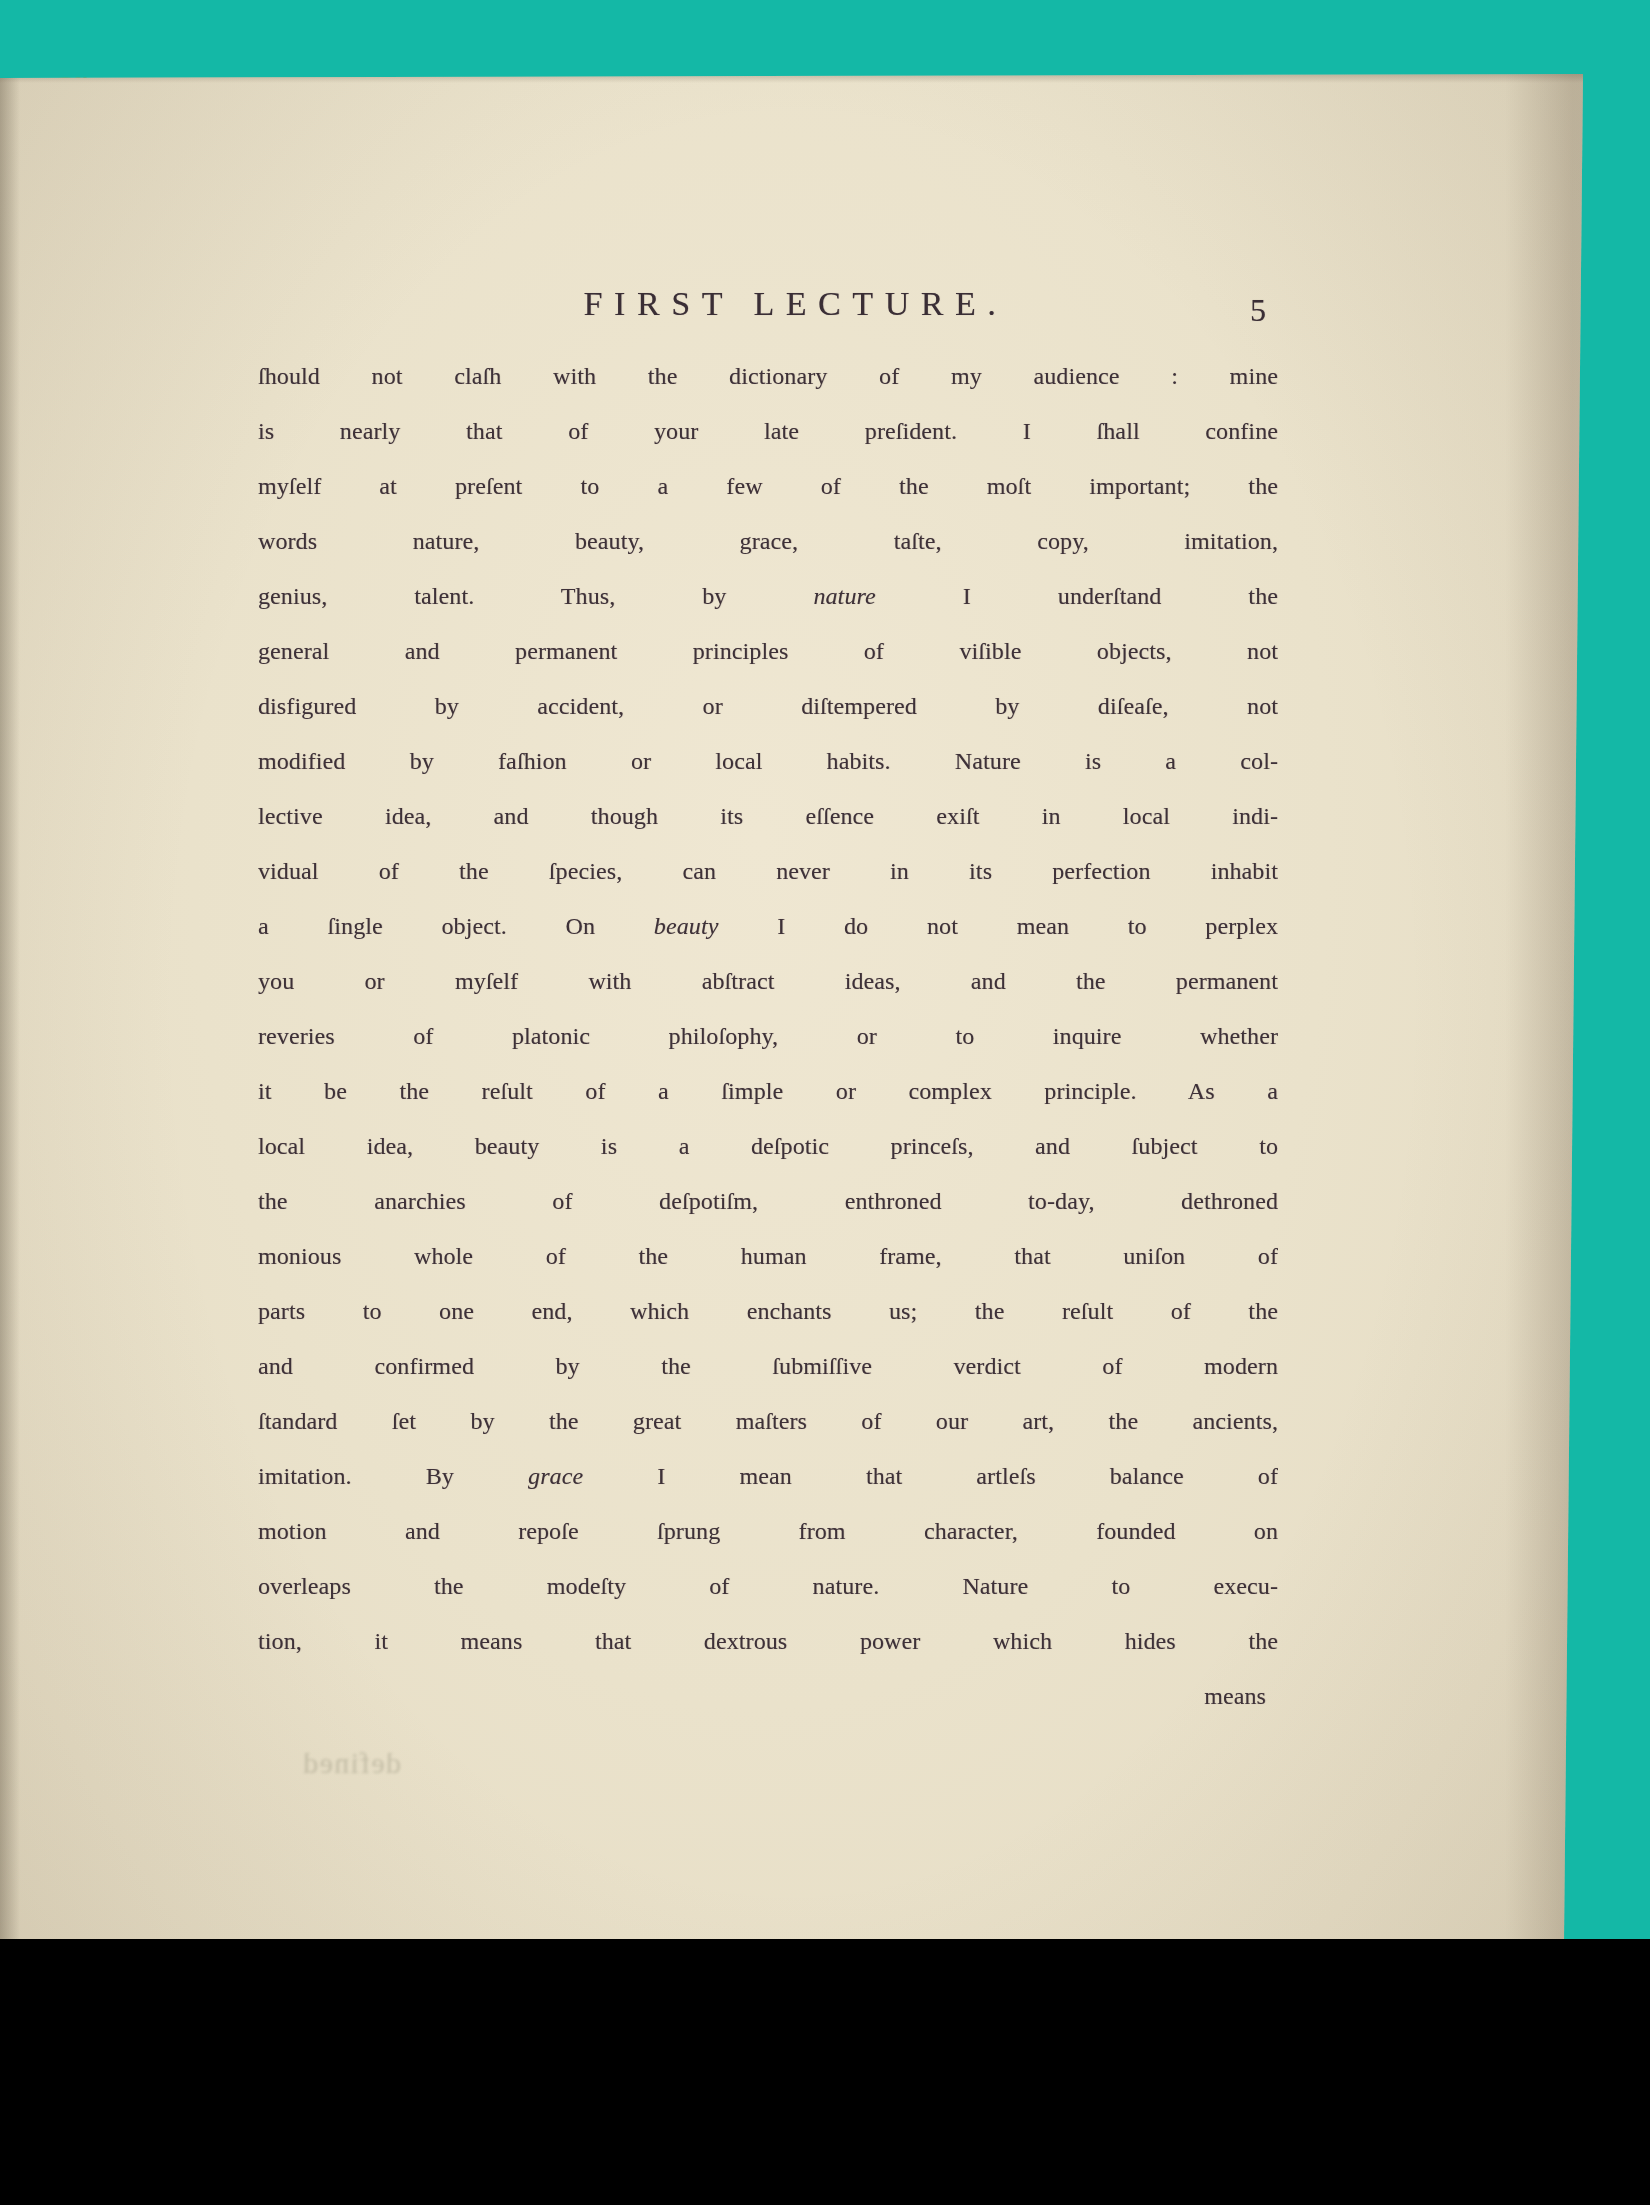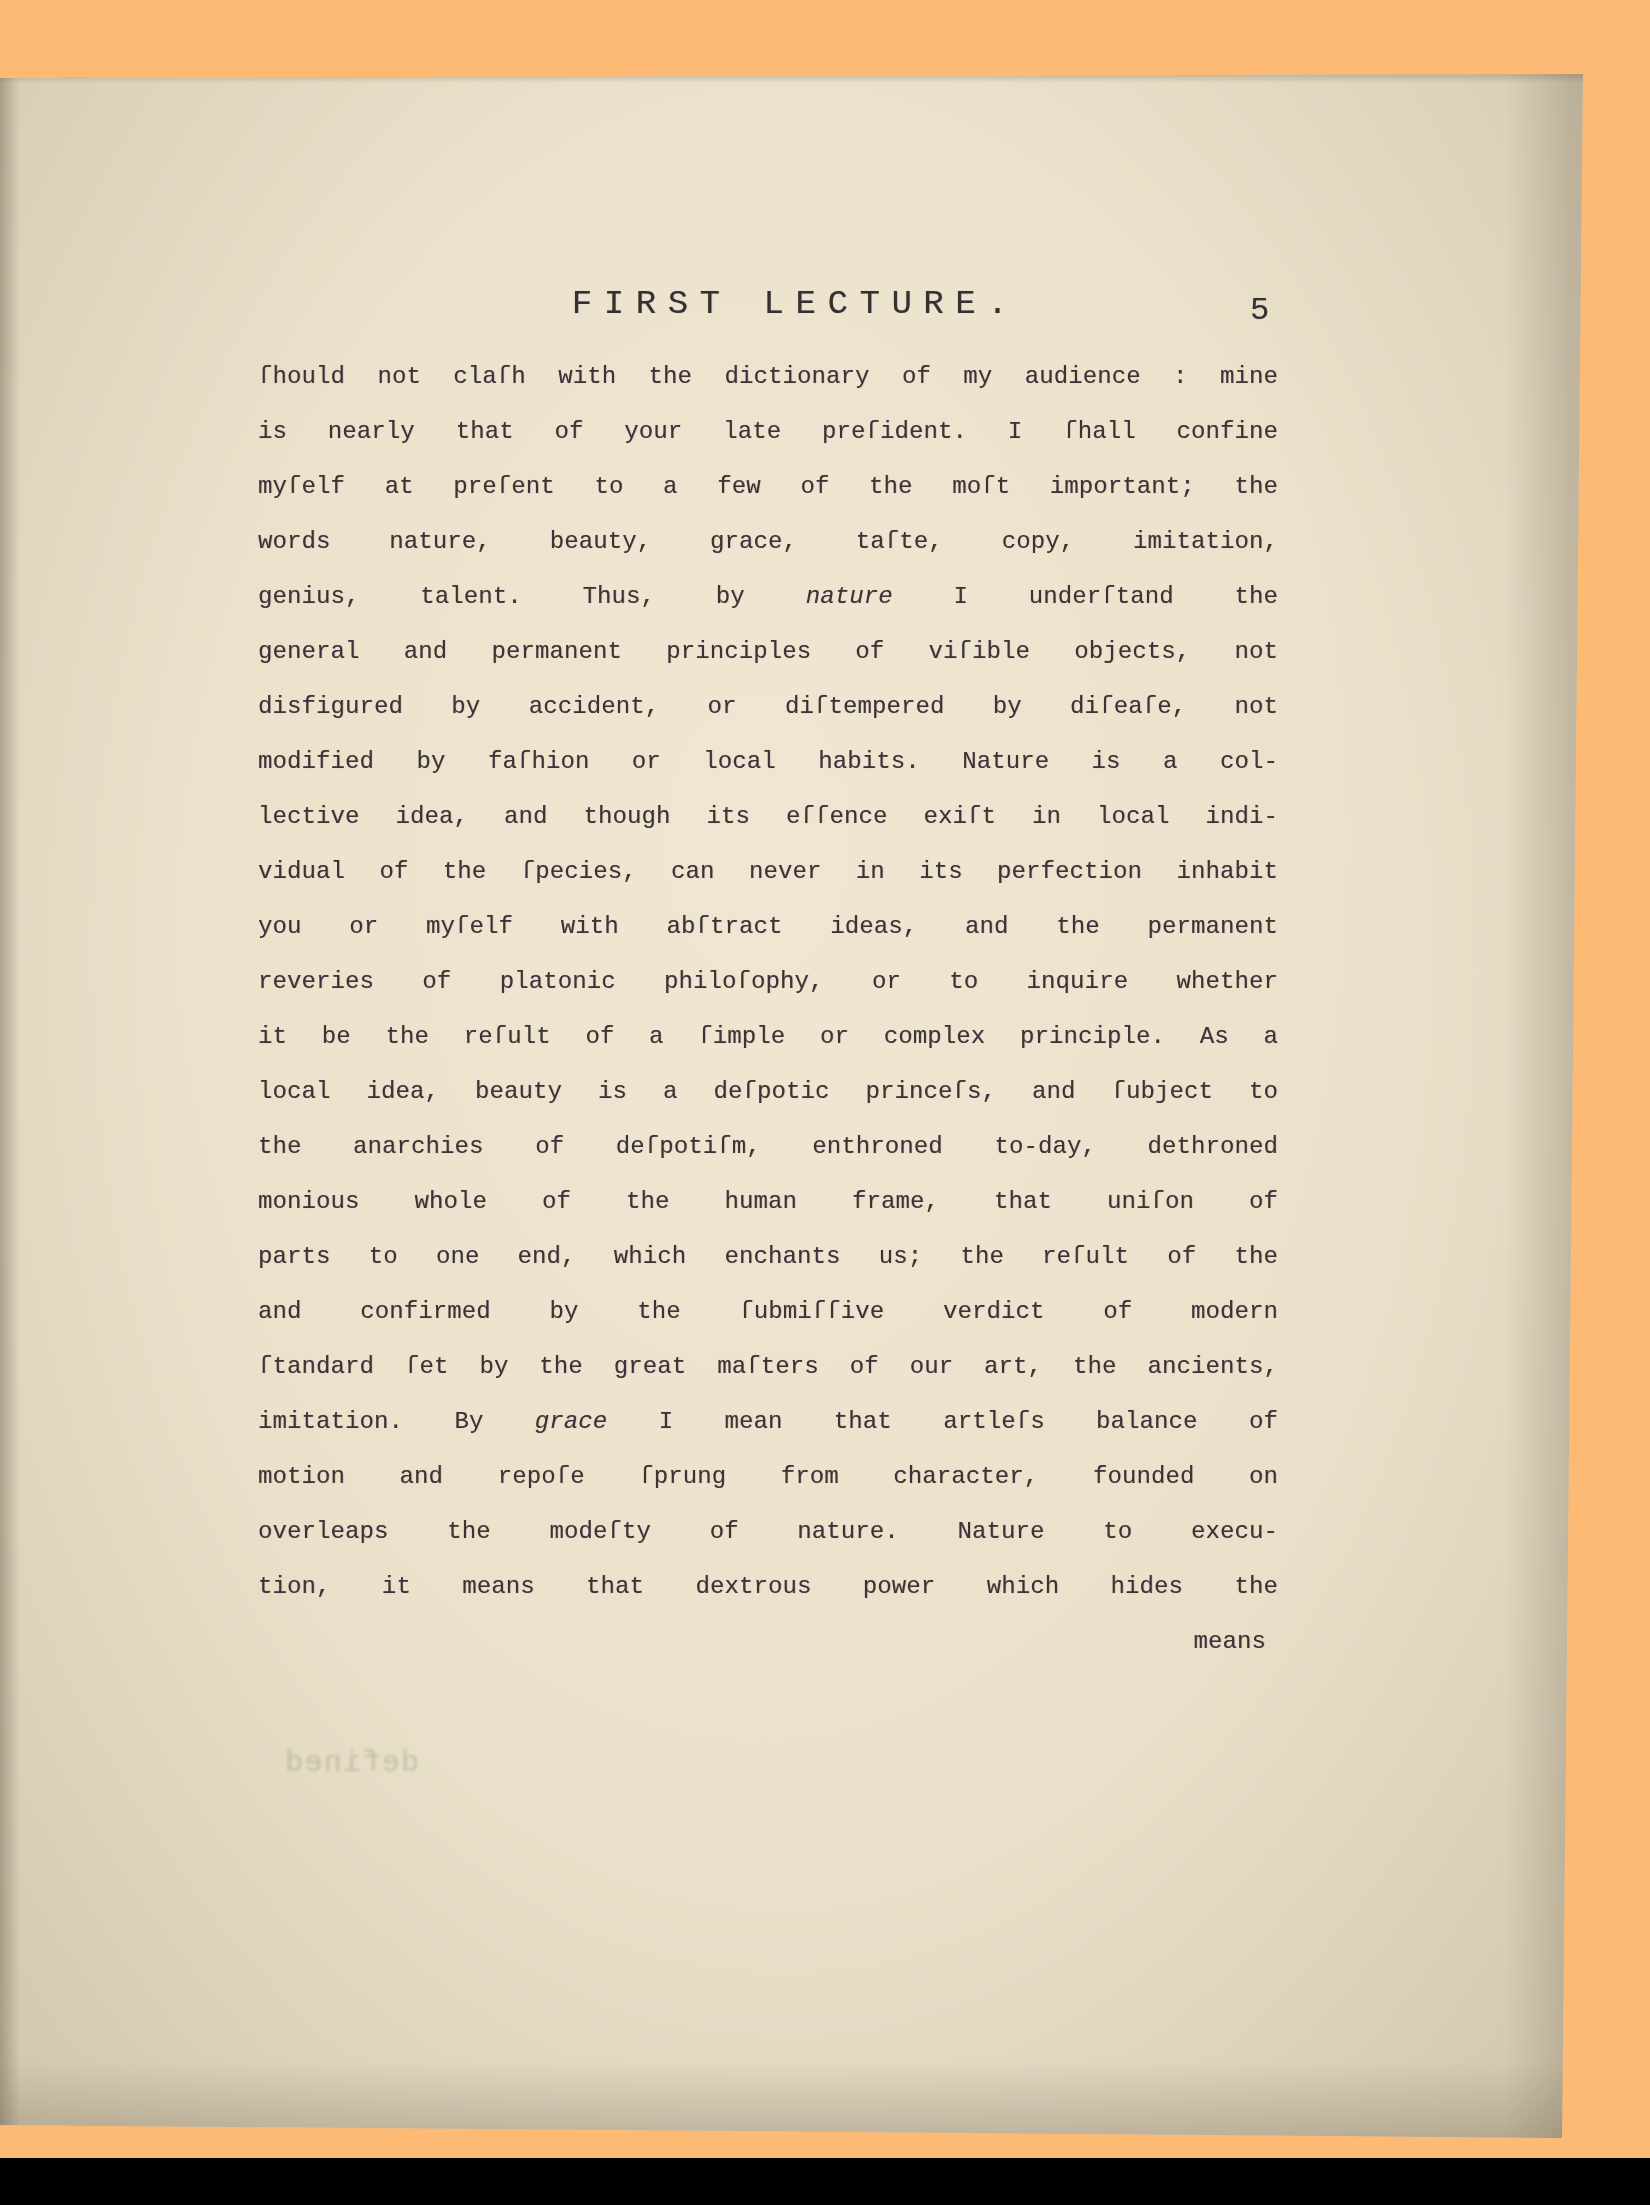--- a/index.html
+++ b/index.html
@@ -3,24 +3,24 @@
 <meta charset="utf-8">
 <style>
   html, body {
     margin: 0;
     padding: 0;
     background: #000000;
   }
   #screen {
     position: relative;
     width: 1651px;
-    height: 2158px;
-    background: #fdba74;
+    height: 1939px;
+    background: #14b8a6;
     overflow: hidden;
-    font-family: Liberation Mono, monospace;
+    font-family: Liberation Serif, serif;
   }
   
   #paper {
     position: absolute;
     left: 0; top: 0;
     width: 1651px; height: 2205px;
     clip-path: polygon(0px 78px, 1583px 74px, 1562px 2138px, 0px 2125px);
     background:
       radial-gradient(ellipse at 46% 38%, #efe7d2 0%, #eae2cb 45%, #e6ddc5 72%, #ded4bb 100%);
   }
@@ -148,20 +148,21 @@
         <div class="line"><span>ſhould not claſh with the dictionary of my audience : mine</span></div>
         <div class="line"><span>is nearly that of your late preſident.  I ſhall confine</span></div>
         <div class="line"><span>myſelf at preſent to a few of the moſt important; the</span></div>
         <div class="line"><span>words nature, beauty, grace, taſte, copy, imitation,</span></div>
         <div class="line"><span>genius, talent.  Thus, by </span><em>nature</em><span> I underſtand the</span></div>
         <div class="line"><span>general and permanent principles of viſible objects, not</span></div>
         <div class="line"><span>disfigured by accident, or diſtempered by diſeaſe, not</span></div>
         <div class="line"><span>modified by faſhion or local habits.  Nature is a col-</span></div>
         <div class="line"><span>lective idea, and though its eſſence exiſt in local indi-</span></div>
         <div class="line"><span>vidual of the ſpecies, can never in its perfection inhabit</span></div>
+        <div class="line"><span>a ſingle object.  On </span><em>beauty</em><span> I do not mean to perplex</span></div>
         <div class="line"><span>you or myſelf with abſtract ideas, and the permanent</span></div>
         <div class="line"><span>reveries of platonic philoſophy, or to inquire whether</span></div>
         <div class="line"><span>it be the reſult of a ſimple or complex principle.  As a</span></div>
         <div class="line"><span>local idea, beauty is a deſpotic princeſs, and ſubject to</span></div>
         <div class="line"><span>the anarchies of deſpotiſm, enthroned to-day, dethroned</span></div>
         <div class="line"><span>monious whole of the human frame, that uniſon of</span></div>
         <div class="line"><span>parts to one end, which enchants us; the reſult of the</span></div>
         <div class="line"><span>and confirmed by the ſubmiſſive verdict of modern</span></div>
         <div class="line"><span>ſtandard ſet by the great maſters of our art, the ancients,</span></div>
         <div class="line"><span>imitation.  By </span><em>grace</em><span> I mean that artleſs balance of</span></div>

